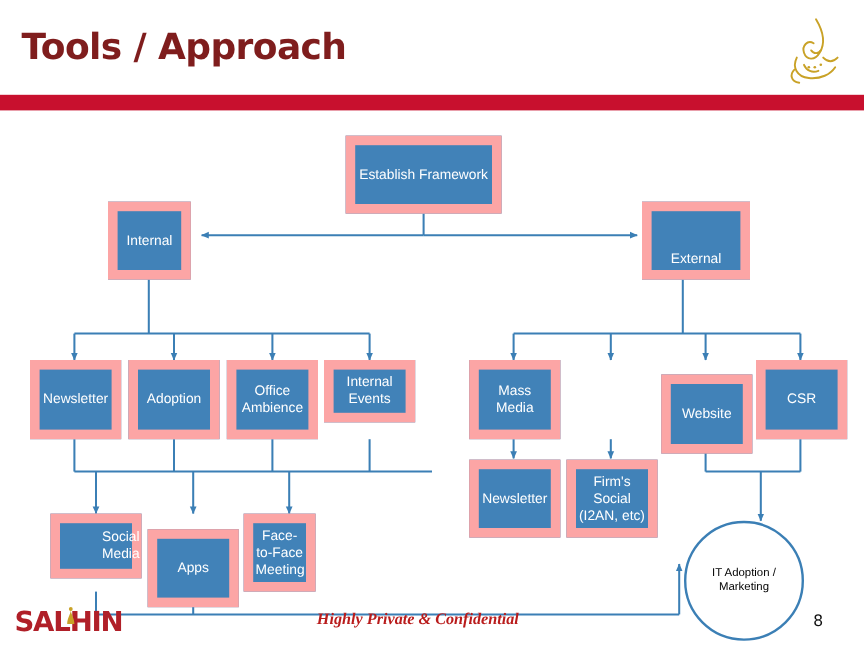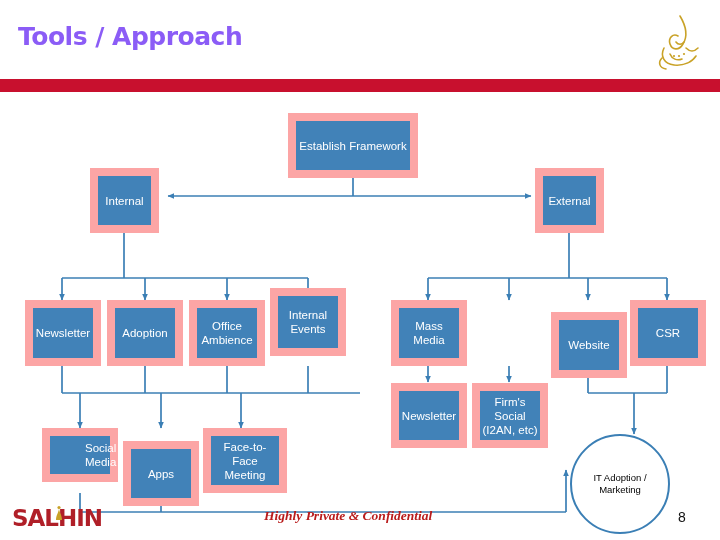--- a/index.html
+++ b/index.html
@@ -8,21 +8,21 @@
     background:#ffffff;
     font-family:"Liberation Sans", sans-serif;
     overflow:hidden;
     position:relative;
   }
   #slide{position:relative;width:720px;height:540px;overflow:hidden;}
 
   
   .slide-title{
     position:absolute;left:18px;top:22px;
-    font-size:25px;font-weight:bold;color:#8b5cf6;
+    font-size:30px;font-weight:bold;color:#7f1d1d;
     letter-spacing:-0.5px;
     font-family:"DejaVu Sans", sans-serif;
     white-space:nowrap;
   }
   .red-bar{
     position:absolute;left:0;top:79px;width:720px;height:13px;
     background:#c8102e;
   }
   .brand-emblem{
     position:absolute;right:14px;top:12px;width:56px;height:64px;
@@ -160,44 +160,44 @@
   </svg>
 
   <div class="node" style="left:288px;top:113px;width:130px;height:65px;">
     <span>Establish Framework</span>
   </div>
 
   <div class="node" style="left:90px;top:168px;width:69px;height:65px;">
     <span>Internal</span>
   </div>
 
-  <div class="node" style="left:535px;top:168px;width:69px;height:65px;">
+  <div class="node" style="left:535px;top:168px;width:90px;height:65px;align-items:flex-end;">
     <span>External</span>
   </div>
 
   <div class="node" style="left:25px;top:300px;width:76px;height:66px;">
     <span>Newsletter</span>
   </div>
   <div class="node" style="left:107px;top:300px;width:76px;height:66px;">
     <span>Adoption</span>
   </div>
   <div class="node" style="left:189px;top:300px;width:76px;height:66px;">
     <span>Office Ambience</span>
   </div>
-  <div class="node" style="left:270px;top:288px;width:76px;height:68px;align-items:center;">
+  <div class="node" style="left:270px;top:300px;width:76px;height:52px;align-items:center;">
     <span>Internal Events</span>
   </div>
 
   <div class="node" style="left:42px;top:428px;width:76px;height:54px;padding-left:35px;">
     <span>Social Media</span>
   </div>
   <div class="node" style="left:123px;top:441px;width:76px;height:65px;">
     <span>Apps</span>
   </div>
-  <div class="node" style="left:203px;top:428px;width:84px;height:65px;align-items:center;">
+  <div class="node" style="left:203px;top:428px;width:60px;height:65px;align-items:center;">
     <span>Face-to-Face Meeting</span>
   </div>
 
   <div class="node" style="left:391px;top:300px;width:76px;height:66px;">
     <span>Mass Media</span>
   </div>
   <div class="node" style="left:551px;top:300px;width:76px;height:66px;margin-top:12px;">
     <span>Website</span>
   </div>
   <div class="node" style="left:630px;top:300px;width:76px;height:66px;">

